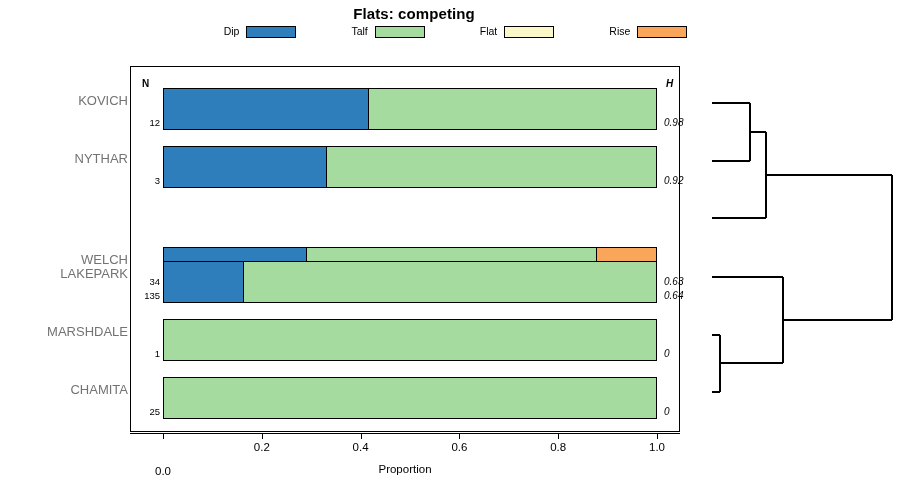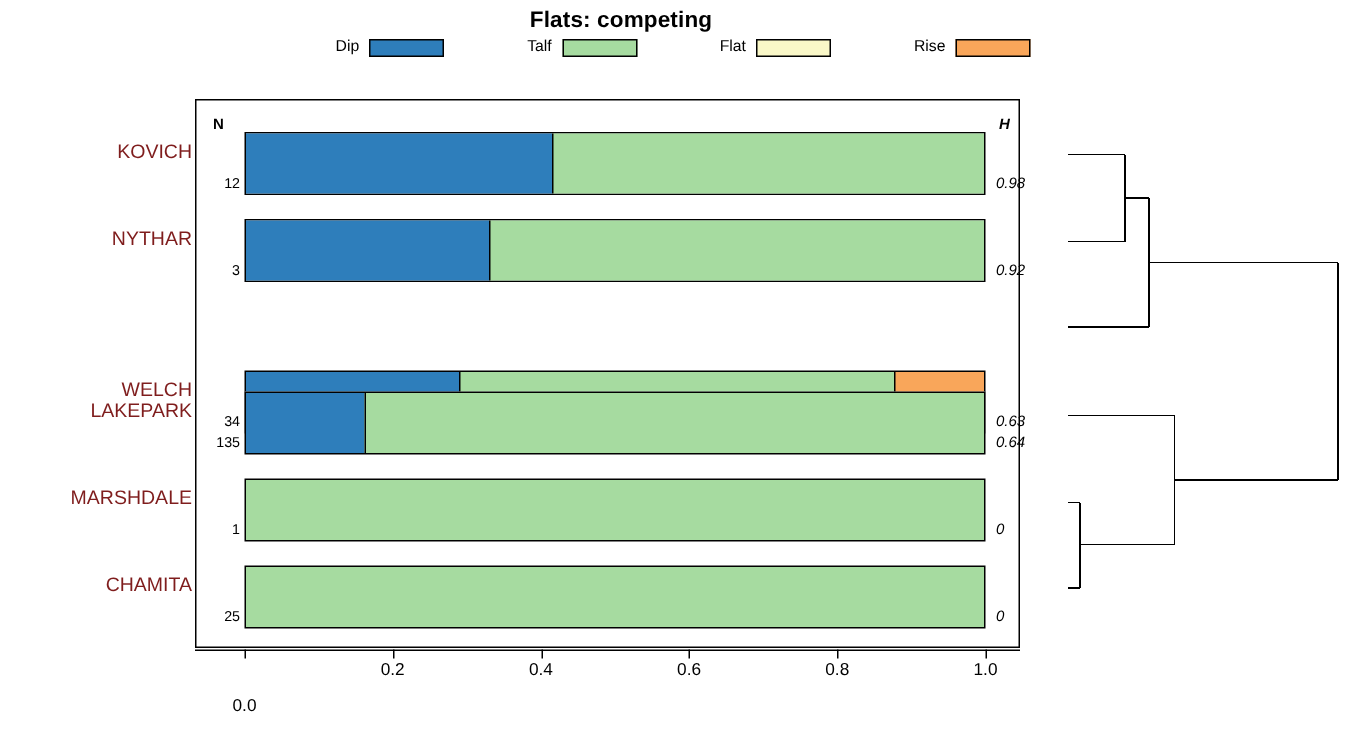--- a/index.html
+++ b/index.html
@@ -83,21 +83,21 @@
     left: 0;
     width: 900px;
     height: 48px;
   }
 
   .row-label {
     position: absolute;
     right: 772px;       
     top: 8px;
     font-size: 13px;
-    color: #7f1d1d;
+    color: #737373;
     white-space: nowrap;
   }
 
   .row-n {
     position: absolute;
     left: 136px;
     width: 24px;
     top: 32px;
     font-size: 9.5px;
     color: #000000;
@@ -282,20 +282,21 @@
       <div class="tick-label" style="left: 261.8px;">0.2</div>
       <div class="tick" style="left: 360.6px;"></div>
       <div class="tick-label" style="left: 360.6px;">0.4</div>
       <div class="tick" style="left: 459.4px;"></div>
       <div class="tick-label" style="left: 459.4px;">0.6</div>
       <div class="tick" style="left: 558.2px;"></div>
       <div class="tick-label" style="left: 558.2px;">0.8</div>
       <div class="tick" style="left: 657px;"></div>
       <div class="tick-label" style="left: 657px;">1.0</div>
     </div>
+  <div class="axis-title">Proportion</div>
 
   <svg class="dendro" viewBox="0 0 210 500" width="210" height="500">
     <g fill="none" stroke="#000000" stroke-width="1.3" shape-rendering="crispEdges">
 
       <path d="M22,103 L60,103"></path>
 
       <path d="M22,161 L60,161"></path>
 
       <path d="M60,103 L60,161"></path>
       <path d="M60,132 L76,132"></path>

